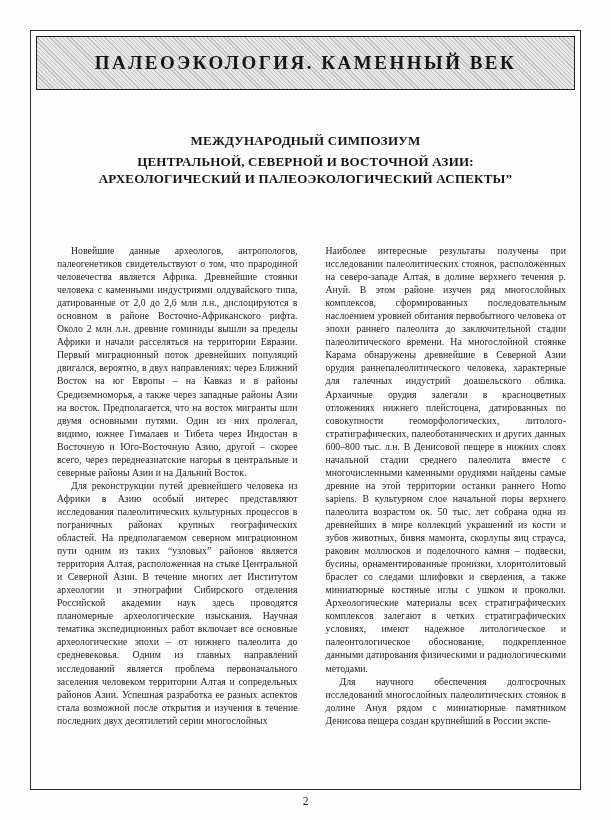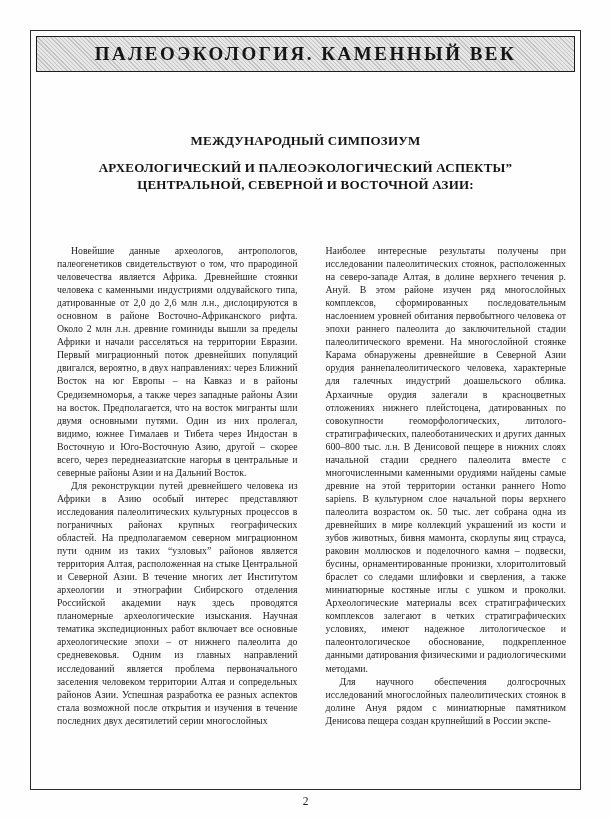--- a/index.html
+++ b/index.html
@@ -20,21 +20,21 @@
   .frame {
     position: absolute;
     left: 30px; top: 30px;
     width: 551px; height: 760px;
     border: 1px solid #2b2b2b;
     overflow: hidden;
   }
   .header-box {
     position: absolute;
     left: 5px; top: 5px; right: 5px;
-    height: 36px;
+    height: 54px;
     border: 1px solid #1c1c1c;
     background: repeating-linear-gradient(45deg, #c3c3c3 0px, #c3c3c3 1px, #e7e7e7 1px, #e7e7e7 3px);
     display: flex;
     align-items: center;
     justify-content: center;
   }
   .header-title {
     font-size: 19px;
     font-weight: bold;
     letter-spacing: 2.5px;
@@ -44,21 +44,21 @@
   .symposium {
     position: absolute;
     top: 101px; left: 22px; right: 22px;
     text-align: center;
     font-weight: bold;
     font-size: 13px;
     line-height: 17.5px;
     letter-spacing: 0.2px;
     color: #141414;
   }
-  .symposium .line-first { margin-bottom: 9px; }
+  .symposium .line-first { margin-bottom: 3px; }
   .columns {
     position: absolute;
     top: 213px; left: 14px; right: 14px; bottom: 6px;
     display: flex;
     gap: 16px;
     overflow: hidden;
   }
   .col {
     flex: 1 1 0;
     text-align: justify;
@@ -82,22 +82,22 @@
 
 <div class="page">
   <div class="frame">
 
     <div class="header-box">
       <span class="header-title">ПАЛЕОЭКОЛОГИЯ. КАМЕННЫЙ ВЕК</span>
     </div>
 
     <div class="symposium">
       <div class="line-first">МЕЖДУНАРОДНЫЙ СИМПОЗИУМ</div>
+      <div>ЦЕНТРАЛЬНОЙ, СЕВЕРНОЙ И ВОСТОЧНОЙ АЗИИ:</div>
       <div>АРХЕОЛОГИЧЕСКИЙ И ПАЛЕОЭКОЛОГИЧЕСКИЙ АСПЕКТЫ”</div>
-      <div>ЦЕНТРАЛЬНОЙ, СЕВЕРНОЙ И ВОСТОЧНОЙ АЗИИ:</div>
     </div>
 
     <div class="columns">
       <div class="col col-left">
           <p>Новейшие данные археологов, антропологов, палеогенетиков свидетельствуют о том, что прародиной человечества является Африка. Древнейшие стоянки человека с каменными индустриями олдувайского типа, датированные от 2,0 до 2,6 млн л.н., дислоцируются в основном в районе Восточно-Африканского рифта. Около 2 млн л.н. древние гоминиды вышли за пределы Африки и начали расселяться на территории Евразии. Первый миграционный поток древнейших популяций двигался, вероятно, в двух направлениях: через Ближний Восток на юг Европы – на Кавказ и в районы Средиземноморья, а также через западные районы Азии на восток. Предполагается, что на восток мигранты шли двумя основными путями. Один из них пролегал, видимо, южнее Гималаев и Тибета через Индостан в Восточную и Юго-Восточную Азию, другой – скорее всего, через переднеазиатские нагорья в центральные и северные районы Азии и на Дальний Восток.</p>
           <p>Для реконструкции путей древнейшего человека из Африки в Азию особый интерес представляют исследования палеолитических культурных процессов в пограничных районах крупных географических областей. На предполагаемом северном миграционном пути одним из таких “узловых” районов является территория Алтая, расположенная на стыке Центральной и Северной Азии. В течение многих лет Институтом археологии и этнографии Сибирского отделения Российской академии наук здесь проводятся планомерные археологические изыскания. Научная тематика экспедиционных работ включает все основные археологические эпохи – от нижнего палеолита до средневековья. Одним из главных направлений исследований является проблема первоначального заселения человеком территории Алтая и сопредельных районов Азии. Успешная разработка ее разных аспектов стала возможной после открытия и изучения в течение последних двух десятилетий серии многослойных</p>
         </div>
       <div class="col col-right">
           <p>Наиболее интересные результаты получены при исследовании палеолитических стоянок, расположенных на северо-западе Алтая, в долине верхнего течения р. Ануй. В этом районе изучен ряд многослойных комплексов, сформированных последовательным наслоением уровней обитания первобытного человека от эпохи раннего палеолита до заключительной стадии палеолитического времени. На многослойной стоянке Карама обнаружены древнейшие в Северной Азии орудия раннепалеолитического человека, характерные для галечных индустрий доашельского облика. Архаичные орудия залегали в красноцветных отложениях нижнего плейстоцена, датированных по совокупности геоморфологических, литолого-стратиграфических, палеоботанических и других данных 600–800 тыс. л.н. В Денисовой пещере в нижних слоях начальной стадии среднего палеолита вместе с многочисленными каменными орудиями найдены самые древние на этой территории останки раннего Homo sapiens. В культурном слое начальной поры верхнего палеолита возрастом ок. 50 тыс. лет собрана одна из древнейших в мире коллекций украшений из кости и зубов животных, бивня мамонта, скорлупы яиц страуса, раковин моллюсков и поделочного камня – подвески, бусины, орнаментированные пронизки, хлоритолитовый браслет со следами шлифовки и сверления, а также миниатюрные костяные иглы с ушком и проколки. Археологические материалы всех стратиграфических комплексов залегают в четких стратиграфических условиях, имеют надежное литологическое и палеонтологическое обоснование, подкрепленное данными датирования физическими и радиологическими методами.</p>
           <p>Для научного обеспечения долгосрочных исследований многослойных палеолитических стоянок в долине Ануя рядом с миниатюрные памятником Денисова пещера создан крупнейший в России экспе-</p>

